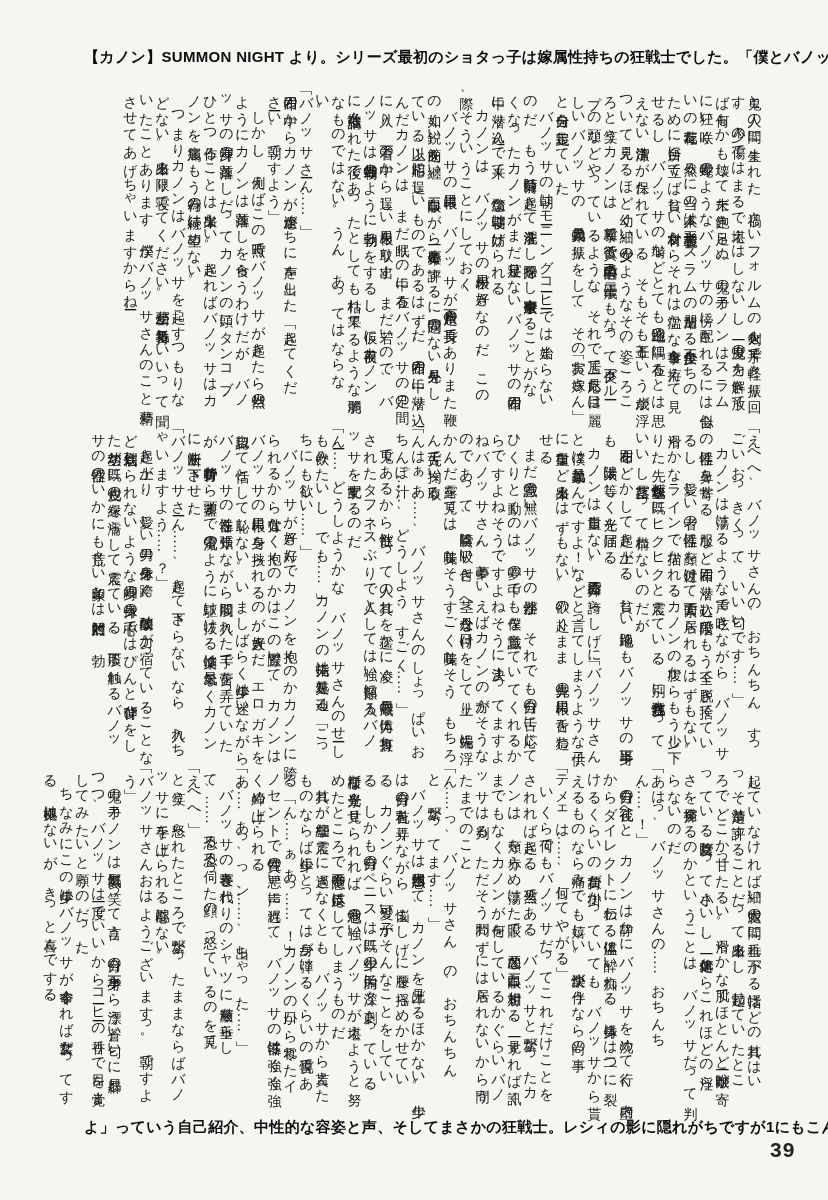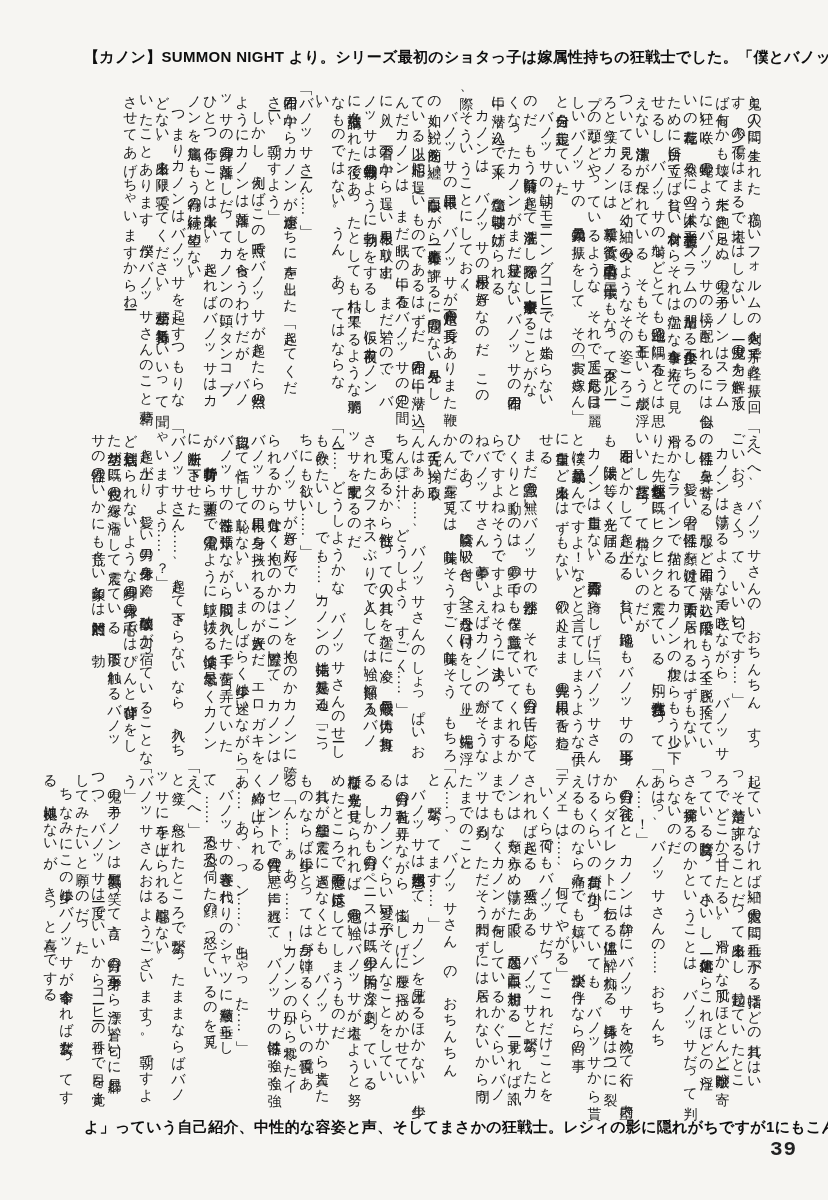--- a/index.html
+++ b/index.html
@@ -31,21 +31,21 @@
     font-size:14px;line-height:16px;
     letter-spacing:0.6px;
     color:#1a1a1a;
     overflow:visible;
   }
   .block1{top:86px;height:318px;}
   .block2{top:424px;height:334px;}
   .block3{top:764px;height:334px;}
   .pagenum{
     position:absolute;top:1138px;left:770px;
-    font-family:Liberation Mono, monospace;
+    font-family:Liberation Sans, sans-serif;
     font-size:21px;font-weight:bold;color:#222;
     letter-spacing:1px;
   }
 </style>
 </head>
 <body>
 
 <div class="page">
 
   <div class="runner top">【カノン】SUMMON NIGHT より。シリーズ最初のショタっ子は嫁属性持ちの狂戦士でした。「僕とバノッサさんは義兄弟なんです</div>

